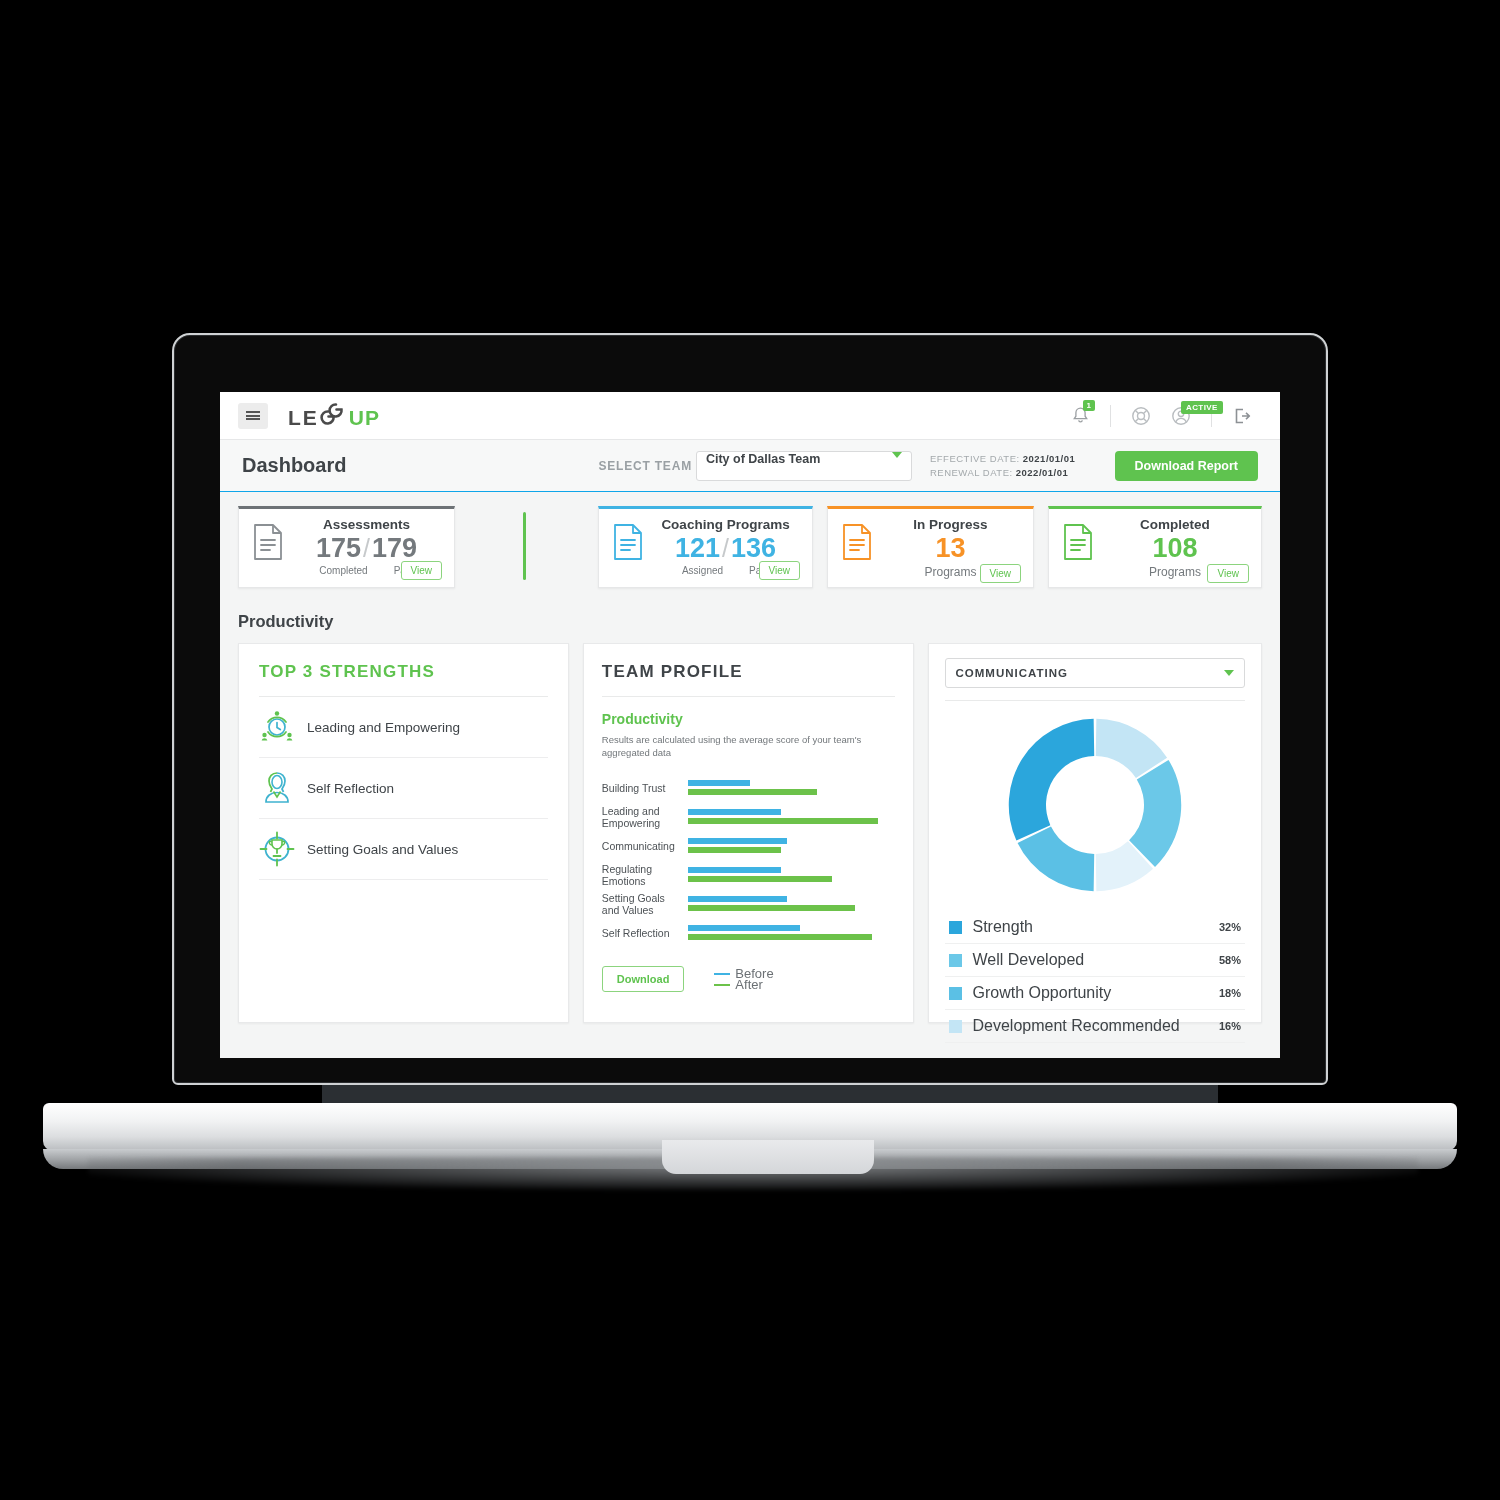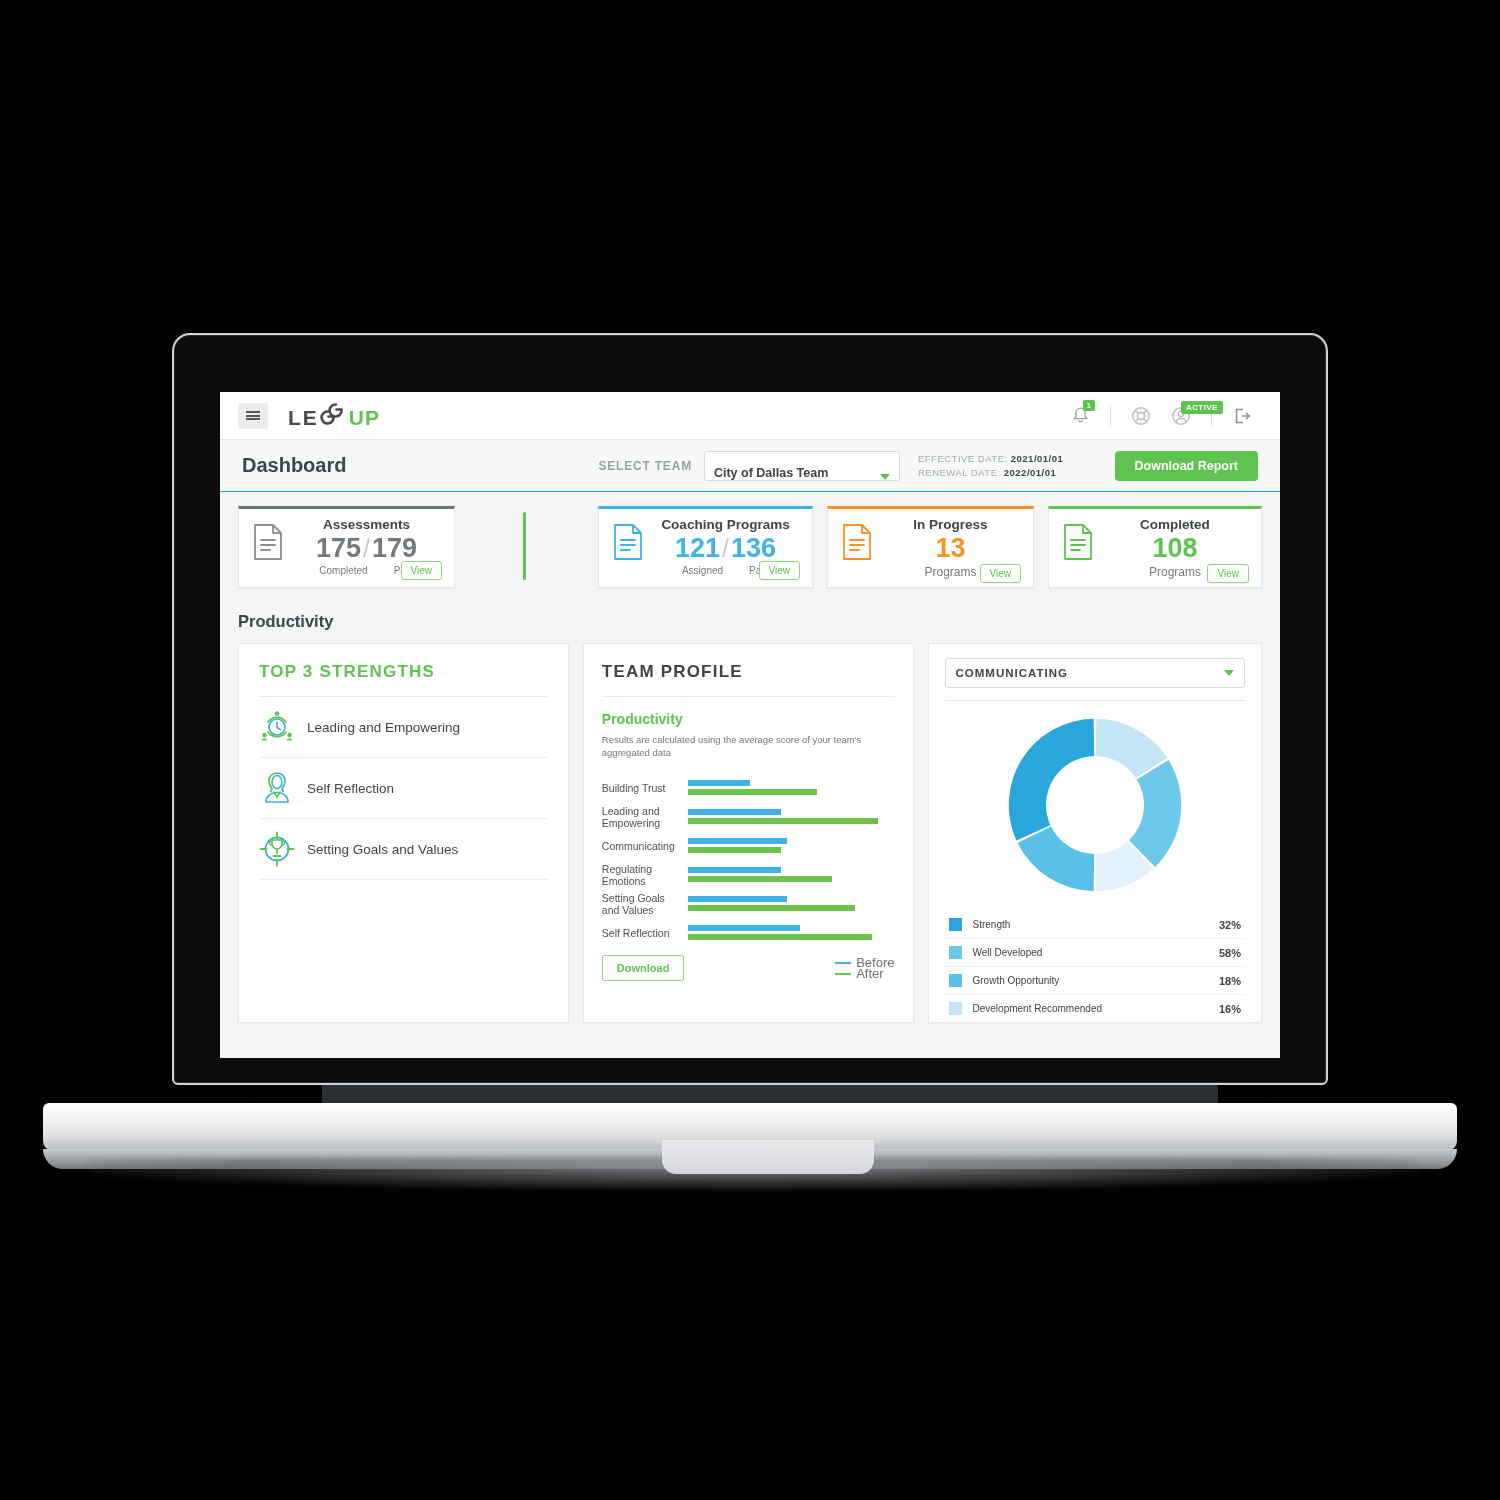--- a/index.html
+++ b/index.html
@@ -125,24 +125,24 @@
     border-bottom: 1px solid #0ea5e9;
     display: flex; align-items: center;
     padding: 0 22px;
   }
   .page-title { font-size: 20px; font-weight: bold; color: #3f4448; }
   .select-team-label {
     margin-left: 252px;
     font-size: 12px; font-weight: bold; letter-spacing: .8px; color: #9aa0a4;
   }
   .team-select {
-    margin-left: 12px;
-    width: 196px; height: 30px;
+    margin-left: 4px;
+    width: 216px; height: 30px;
     background: #fff; border: 1px solid #d9dadb; border-radius: 3px;
-    display: flex; align-items: flex-end; padding: 0 9px;
+    display: flex; align-items: flex-start; padding: 0 9px;
     font-size: 12.5px; font-weight: bold; color: #3f4448;
     cursor: pointer;
   }
   .caret { margin-left: auto; width:0;height:0;border-left:5px solid transparent;border-right:5px solid transparent;border-top:6px solid #5fc34f; }
   .dates { margin-left: 18px; line-height: 14px; }
   .date-row { font-size: 9.5px; letter-spacing: .5px; white-space: nowrap; }
   .date-lbl { color: #a4a9ac; }
   .date-val { color: #3f4448; font-weight: bold; }
   .btn-download-report {
     margin-left: auto;
@@ -227,42 +227,42 @@
   .prof-desc { font-size: 9.5px; color: #72777b; line-height: 13px; margin-top: 6px; width: 290px; }
 
   .bars-wrap { margin-top: 14px; }
   .bar-row { display: flex; align-items: center; height: 29px; }
   .bar-label { width: 86px; font-size: 10.5px; color: #4c5155; line-height: 12px; padding-right: 6px; }
   .bar-track { flex: 1; }
   .bar-b { height: 6px; background: #3fb3e3; }
   .bar-a { height: 6px; background: #69c council; }
   .bar-a { height: 6px; background: #6cc24a; margin-top: 3px; }
 
-  .profile-footer { display: flex; align-items: center; margin-top: 8px; justify-content: space-between; }
+  .profile-footer { display: flex; align-items: center; margin-top: 19px; }
   .btn-download {
     border: 1px solid #8cd47e; color: #5fc34f; background: #fff;
     font-size: 11px; font-weight: bold; padding: 6px 14px; border-radius: 3px; cursor: pointer;
   }
   .legend-lines { margin-left: 30px; }
   .legend-line-row { display: flex; align-items: center; font-size: 13px; color: #6b7074; line-height: 11px; }
   .legend-dash { width: 16px; height: 2px; margin-right: 5px; }
 
   .donut-select {
     width: 100%; height: 30px;
     background: #fff; border: 1px solid #d9dadb; border-radius: 3px;
     display: flex; align-items: center; padding: 0 10px;
     font-size: 11.5px; font-weight: bold; letter-spacing: 1px; color: #3f4448;
     cursor: pointer;
   }
   .donut-hr { border-top: 1px solid #e9eaea; margin-top: 12px; }
   .donut-area { display: flex; justify-content: center; margin-top: 6px; }
   .legend-list { margin-top: 8px; }
   .legend-item { display: flex; align-items: center; padding: 7px 4px; border-bottom: 1px solid #eff0f0; }
   .legend-swatch { width: 13px; height: 13px; margin-right: 11px; flex: 0 0 auto; }
-  .legend-name { font-size: 10px; color: #3f4448; }
+  .legend-name { font-size: 16px; color: #3f4448; }
   .legend-pct { margin-left: auto; font-size: 11px; font-weight: bold; color: #3f4448; }
 </style>
 </head>
 <body>
 
 <div id="stage">
 
   <div class="laptop-lid"></div>
 
   <div class="laptop-screen">

